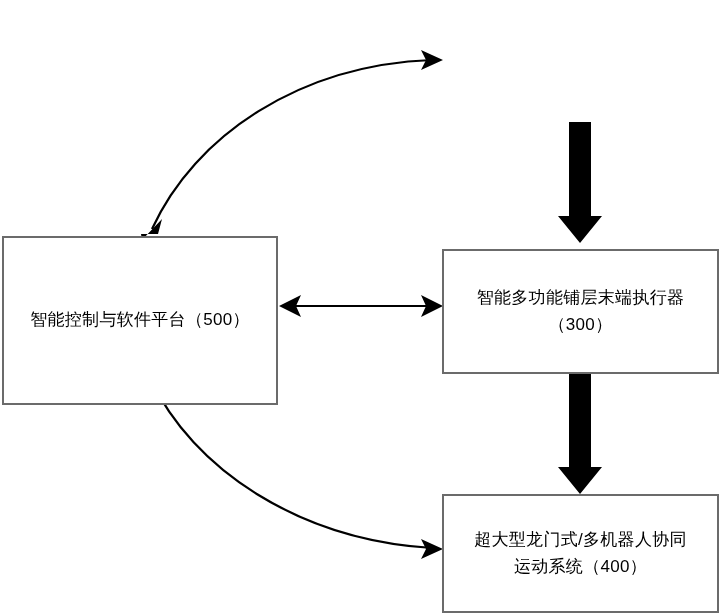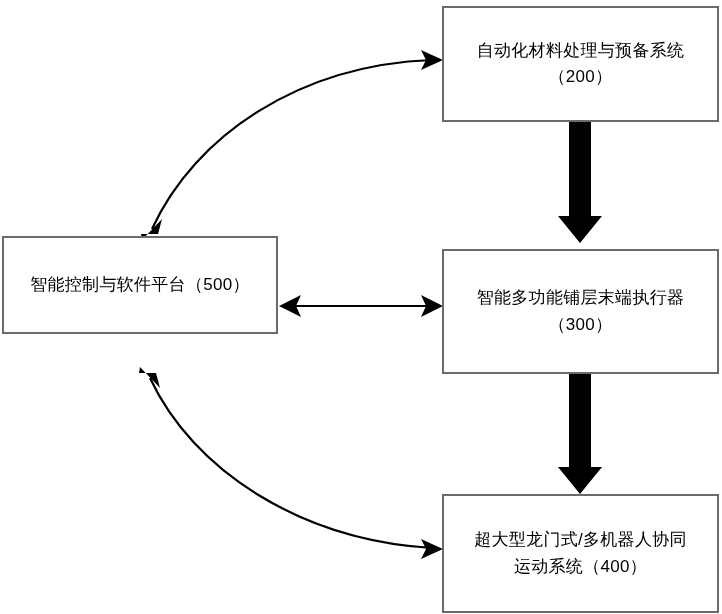--- a/index.html
+++ b/index.html
@@ -33,21 +33,21 @@
     width: 100%;
     text-align: center;
     font-size: 17px;
     line-height: 1.55;
     color: #000000;
     letter-spacing: 0.3px;
     padding: 0 6px;
     box-sizing: border-box;
     white-space: pre-line;
   }
-  #box-500 { left: 2px;   top: 236px; width: 276px; height: 98px; }
+  #box-500 { left: 2px;   top: 236px; width: 276px; height: 169px; }
   #box-200 { left: 442px; top: 6px;   width: 277px; height: 116px; }
   #box-300 { left: 442px; top: 249px; width: 277px; height: 125px; }
   #box-400 { left: 442px; top: 494px; width: 277px; height: 119px; align-items: center; }
 
   #connector-layer {
     position: absolute;
     left: 0;
     top: 0;
     width: 722px;
     height: 614px;
@@ -95,24 +95,20 @@
 
     <g>
       <polygon class="block-arrow" points="569,122 591,122 591,216 602,216 580,243 558,216 569,216"></polygon>
     </g>
 
     <g>
       <polygon class="block-arrow" points="569,368 591,368 591,467 602,467 580,494 558,467 569,467"></polygon>
     </g>
   </svg>
 
-  <div class="node-box" id="box-200">
-    <span class="node-label">自动化材料处理与预备系统
-（200）</span>
-  </div>
 
   <div class="node-box" id="box-300">
     <span class="node-label">智能多功能铺层末端执行器
 （300）</span>
   </div>
 
   <div class="node-box" id="box-400">
     <span class="node-label">超大型龙门式/多机器人协同
 运动系统（400）</span>
   </div>

